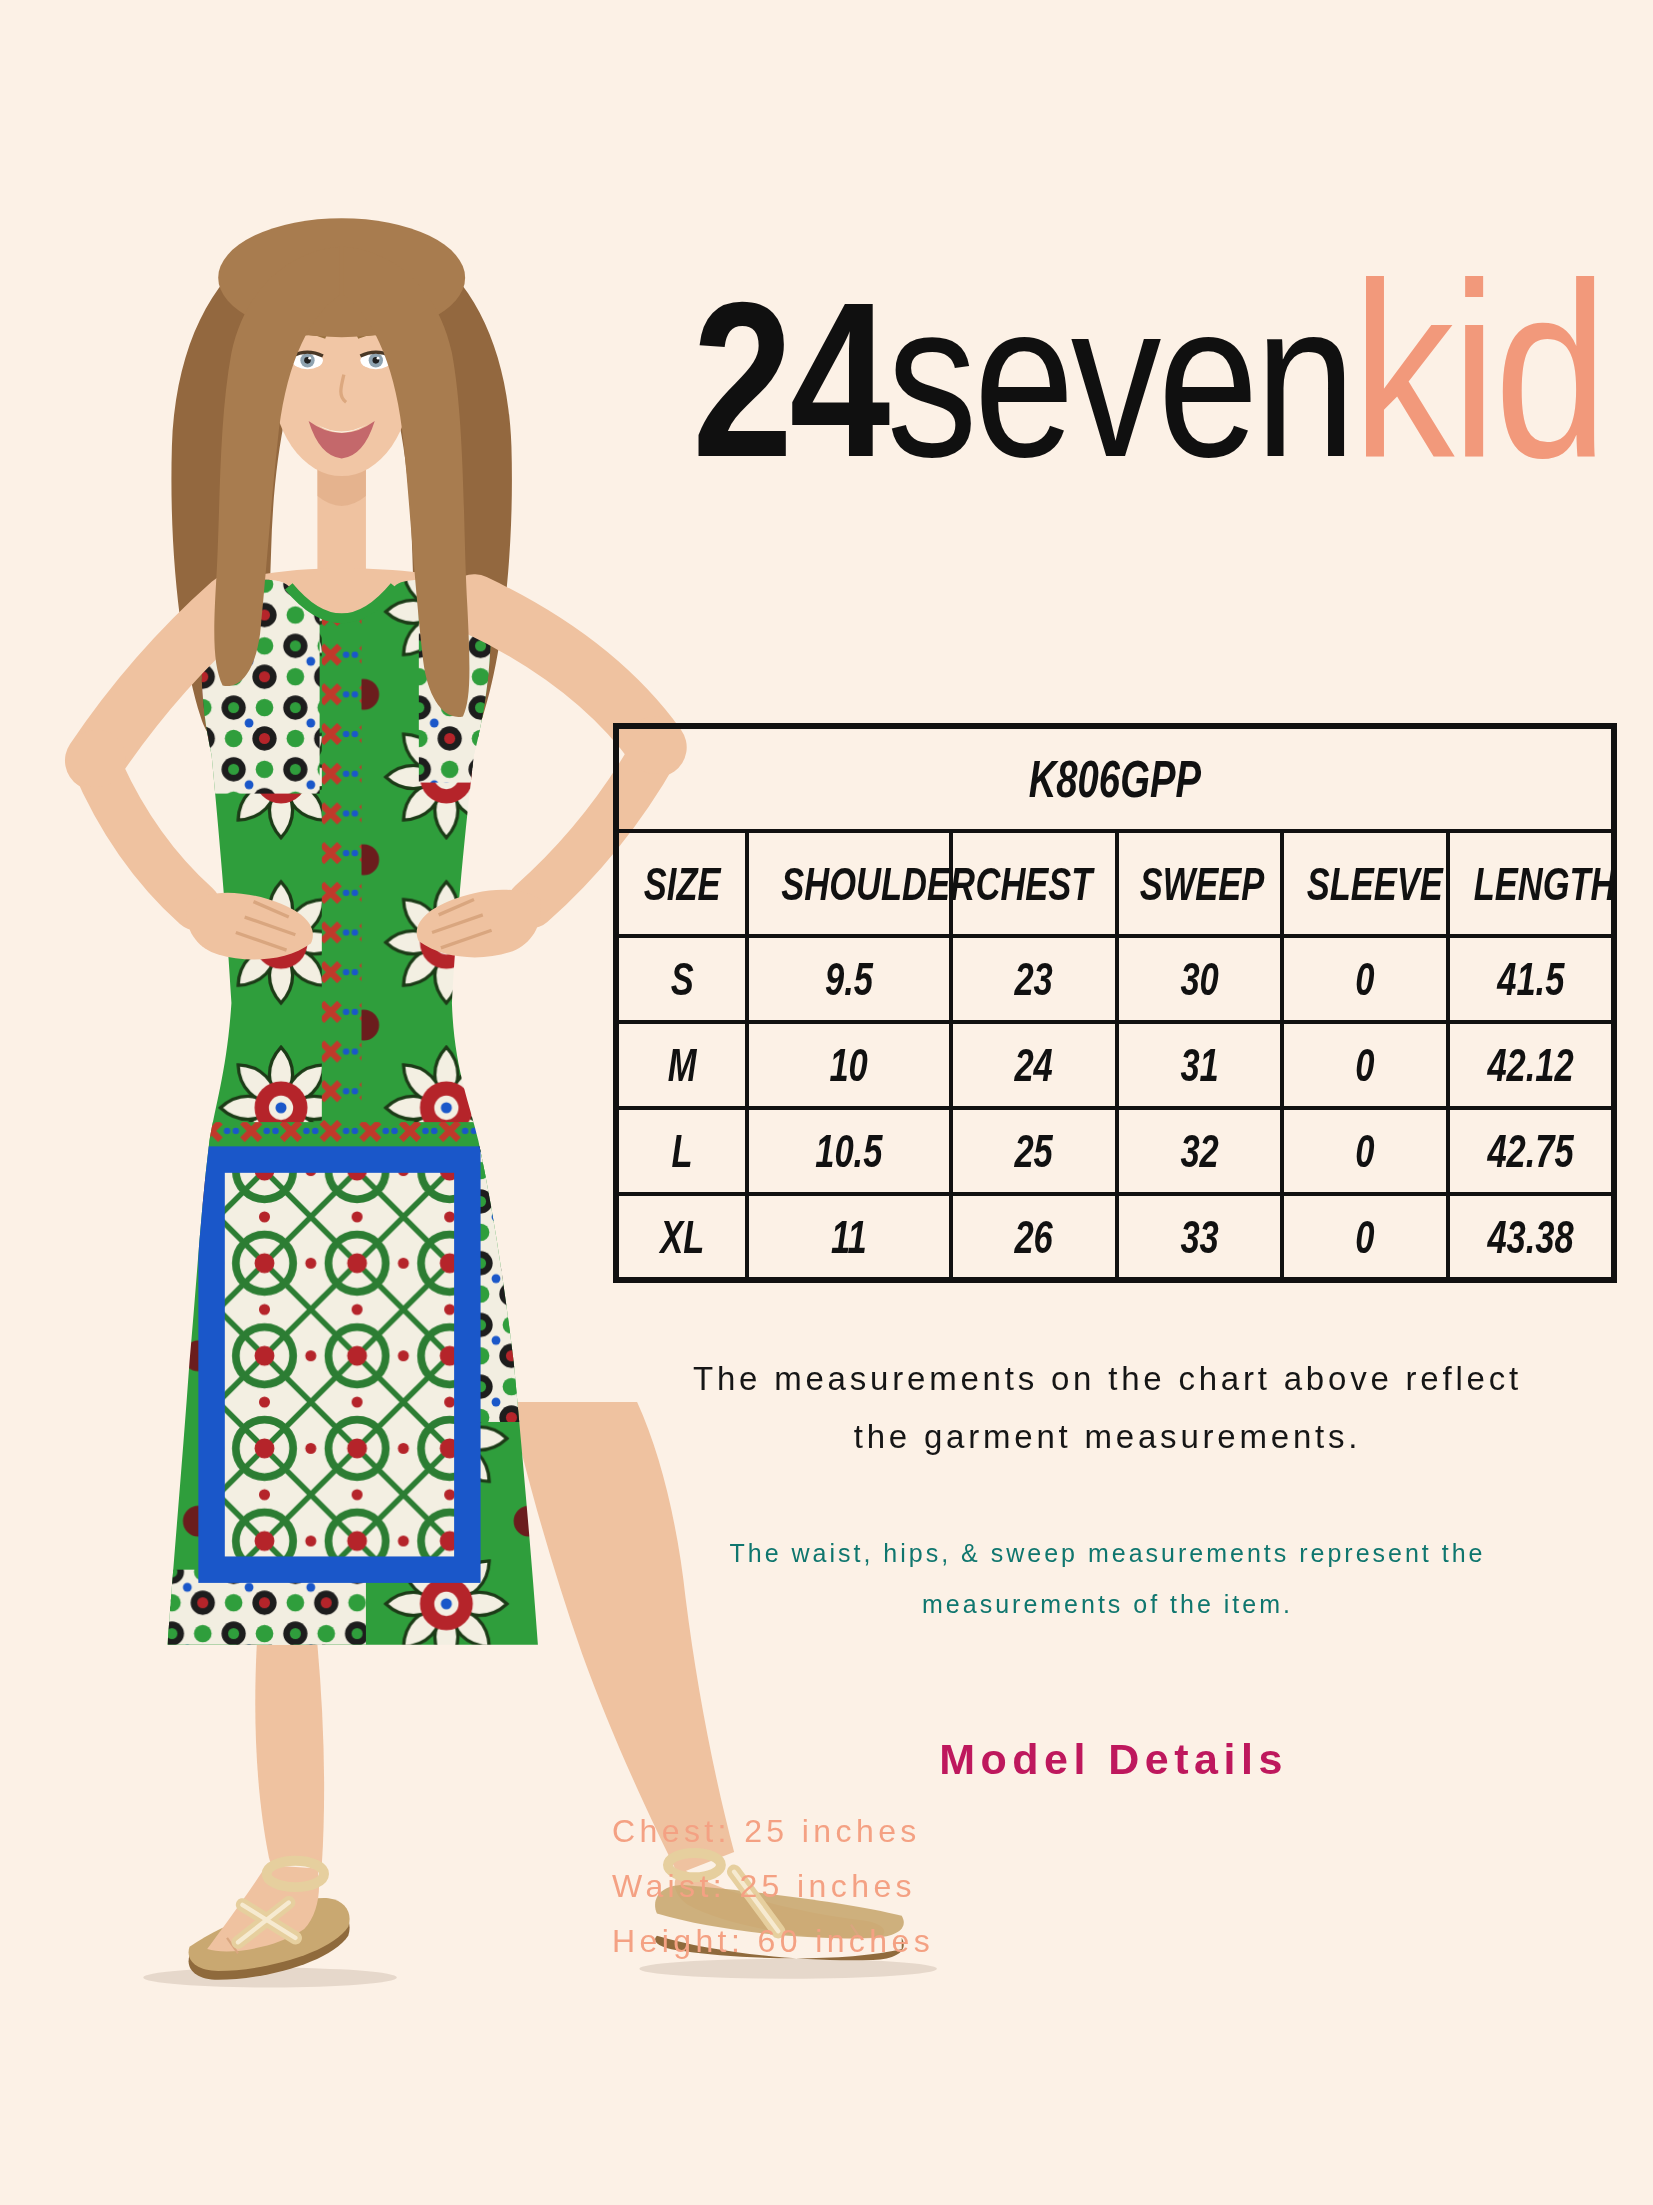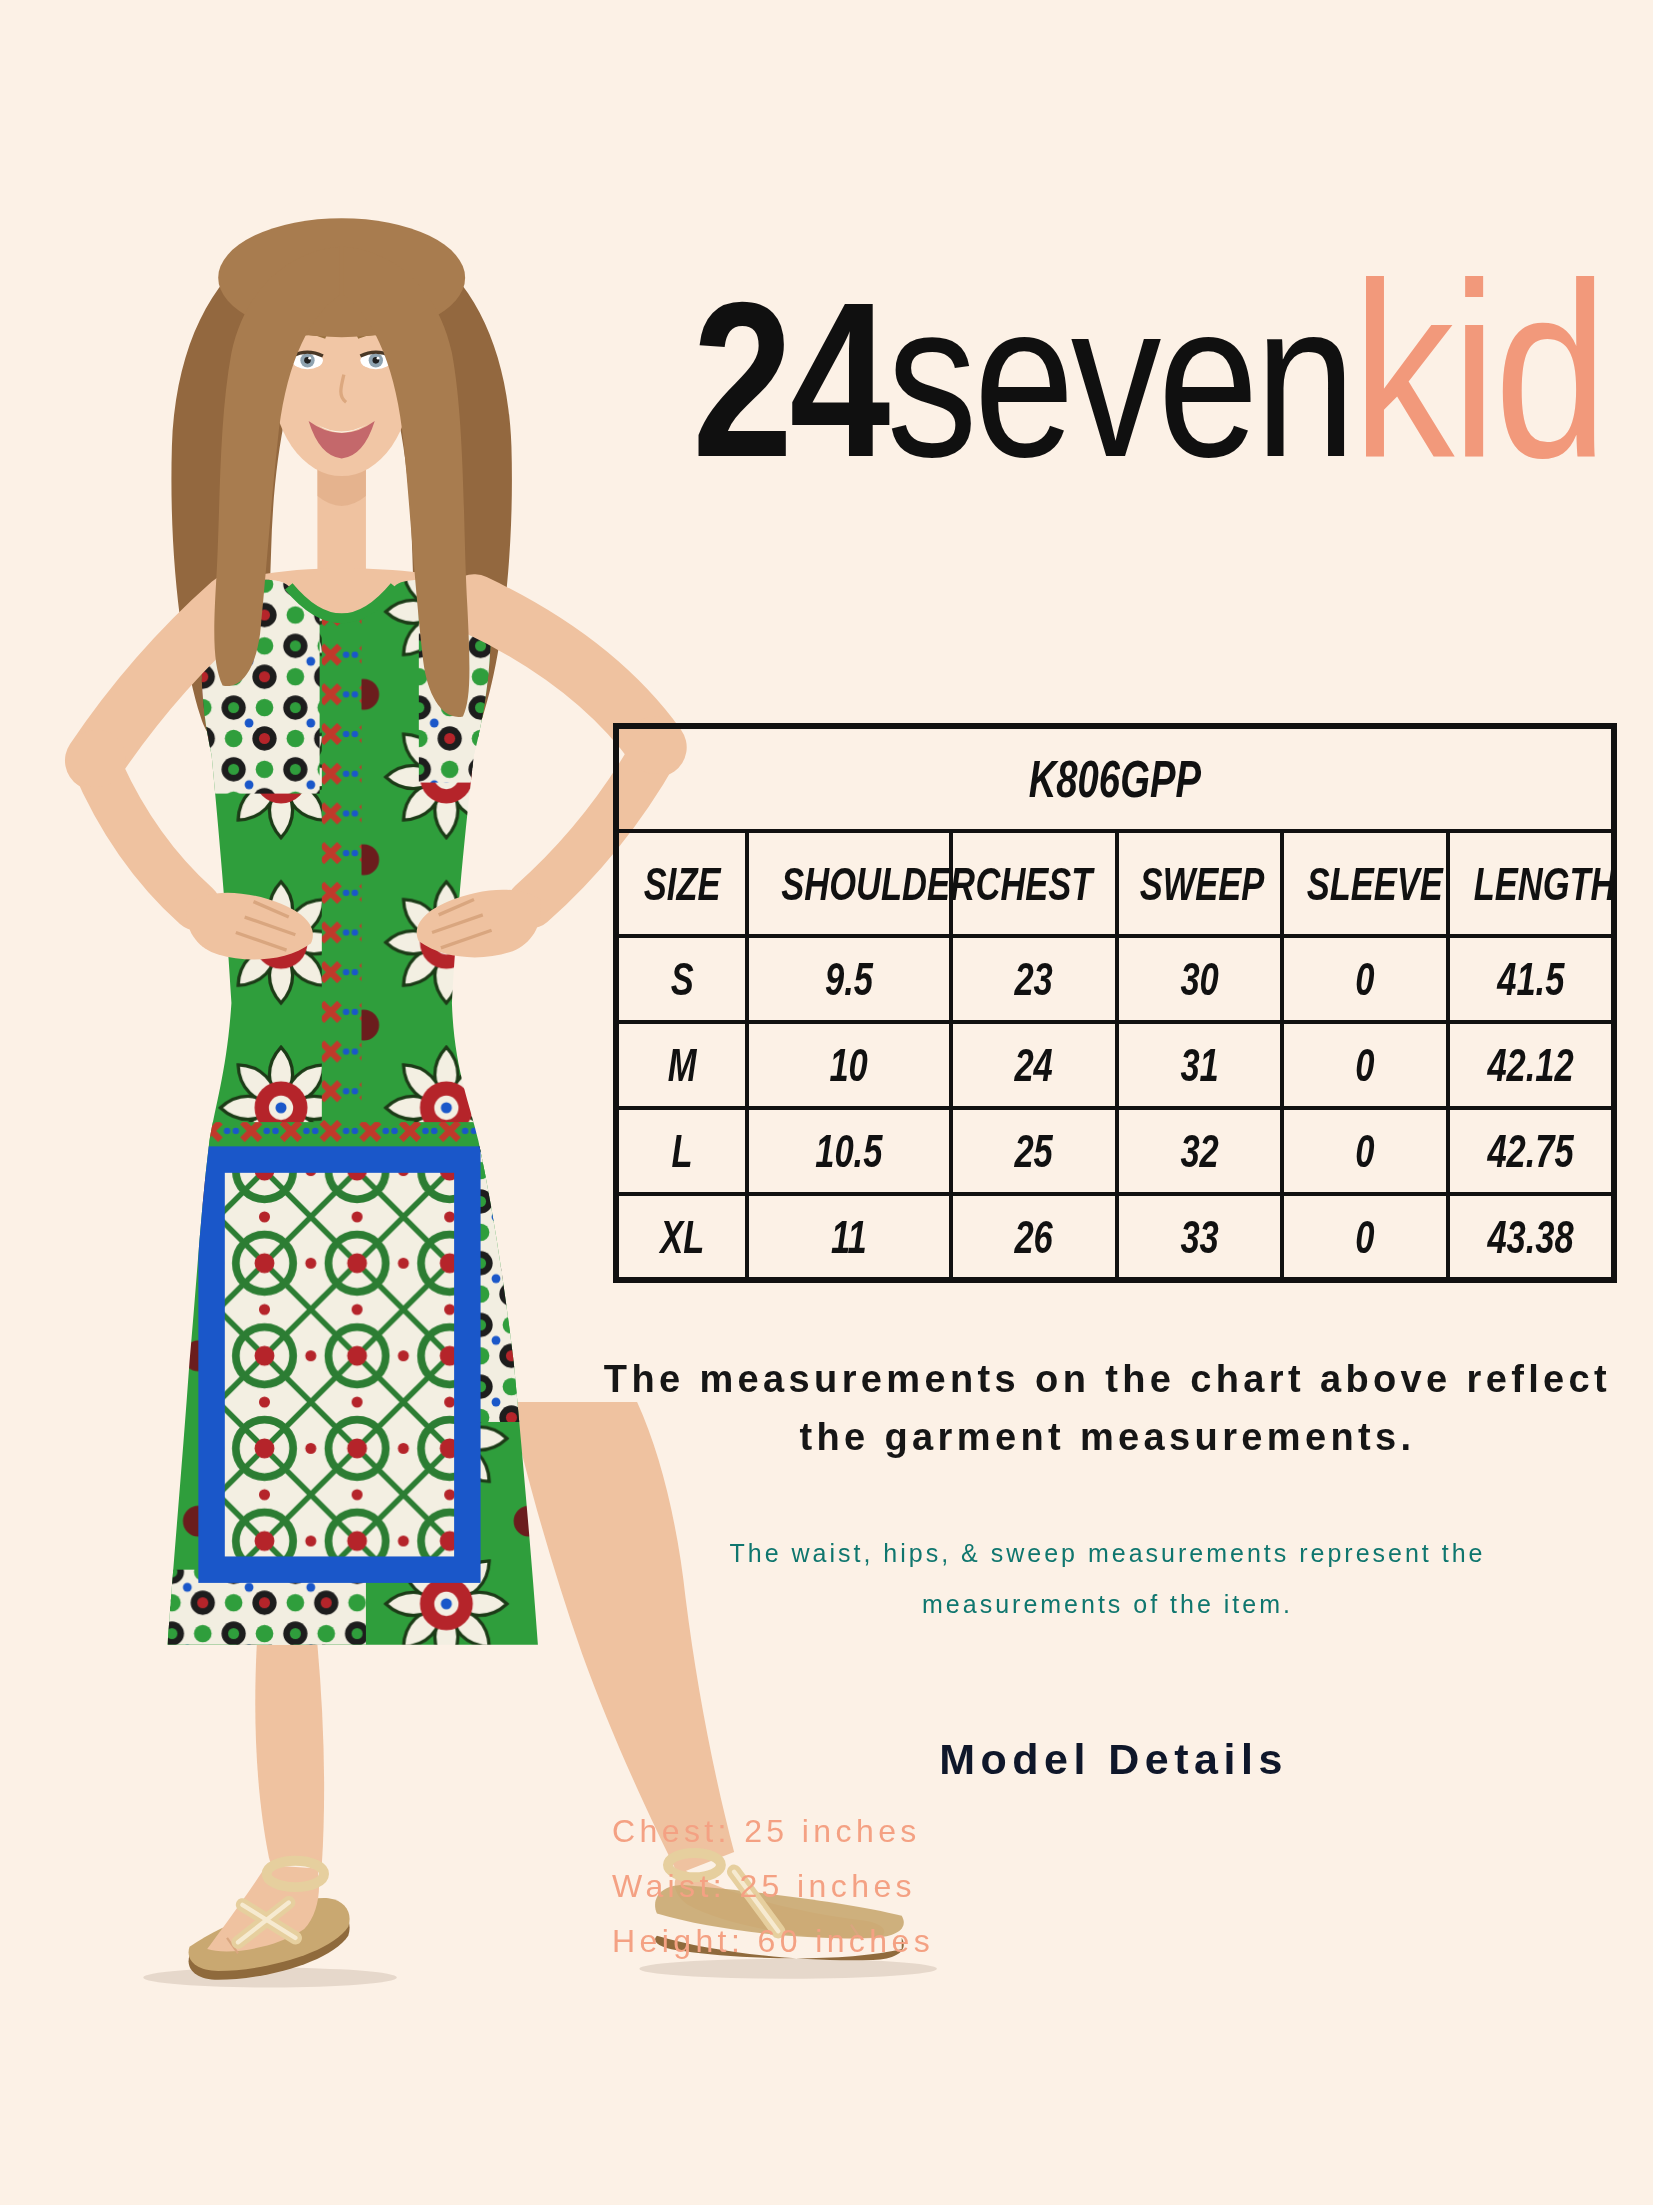--- a/index.html
+++ b/index.html
@@ -44,22 +44,22 @@
   tr.style-row{height:105px;}
   tr.style-row th{font-size:51px;}
   tr.cols-row{height:105px;}
   tbody tr{height:86px;}
   .cnd{display:inline-block;transform:scaleX(0.75);transform-origin:center;white-space:nowrap;}
   .cnd2{display:inline-block;transform:scaleX(0.86);transform-origin:center;white-space:nowrap;}
 
   
   .note-primary{
     position:absolute;left:595px;top:1334px;width:1025px;
-    text-align:center;font-size:38px;letter-spacing:0.115em;
-    line-height:58px;color:#161616;font-weight:700;
+    text-align:center;font-size:33px;letter-spacing:0.115em;
+    line-height:58px;color:#161616;font-weight:400;
   }
   .note-secondary{
     position:absolute;left:595px;top:1512px;width:1025px;
     text-align:center;font-size:25px;letter-spacing:0.12em;
     line-height:51px;color:#0f766e;font-weight:400;
   }
 
   
   .model-heading{
     position:absolute;left:612px;top:1719px;width:1003px;
@@ -346,21 +346,21 @@
   <p class="note-primary" style="margin:0;">
     <span>The measurements on the chart above reflect</span><br>
     <span>the garment measurements.</span>
   </p>
 
   <p class="note-secondary" style="margin:0;">
     <span>The waist, hips, &amp; sweep measurements represent the</span><br>
     <span>measurements of the item.</span>
   </p>
 
-  <h2 class="model-heading" style="margin: 0px; color: #0f172a;">Model Details</h2>
+  <h2 class="model-heading" style="margin: 0px; color: #be185d;">Model Details</h2>
   <div class="model-lines" style="color: rgb(244, 161, 131);">
     <div>Chest: 25 inches</div>
     <div>Waist: 25 inches</div>
     <div>Height: 60 inches</div>
   </div>
 
 </div>
 
 
 </body></html>

